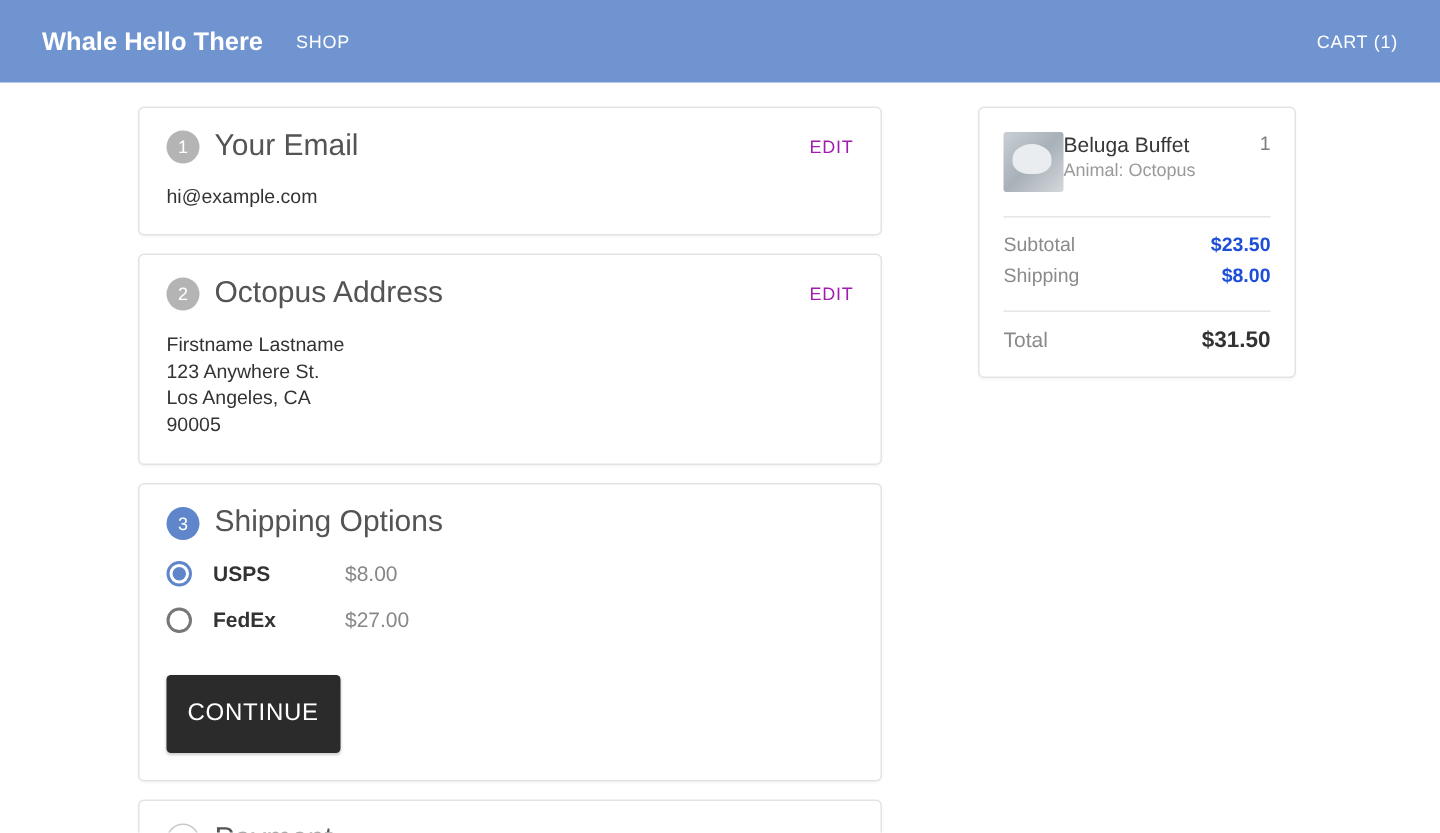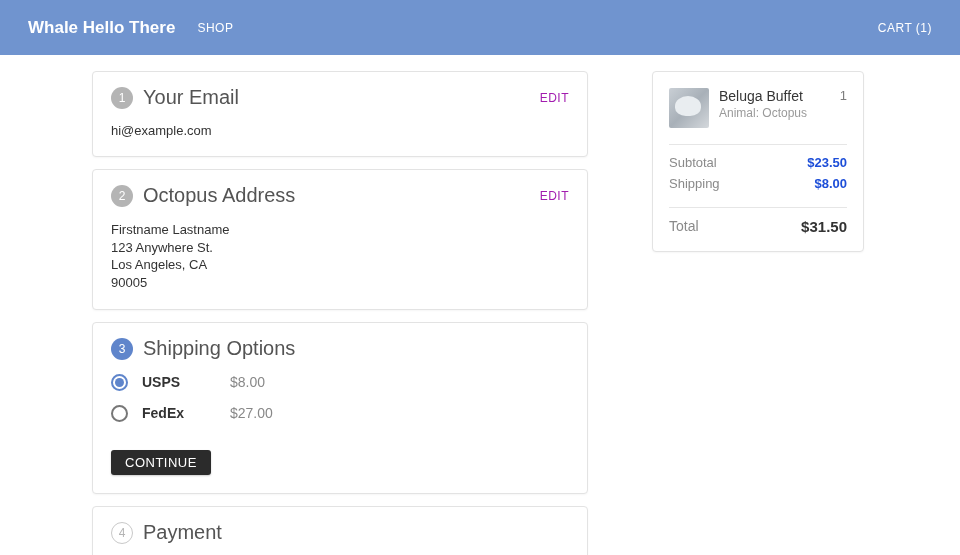--- a/index.html
+++ b/index.html
@@ -26,24 +26,24 @@
 .email-value { margin-top: 14px; font-size: 13px; color: #333; }
 .addr { margin-top: 14px; font-size: 13px; color: #333; line-height: 1.35; }
 
 .option-row { display: flex; margin-top: 14px; cursor: pointer; }
 .radio { width: 17px; height: 17px; border-radius: 50%; border: 2px solid #777; margin-right: 14px; display: flex; align-items: center; justify-content: center; }
 .radio.selected { border-color: #5f85cb; }
 .radio.selected::after { content: ""; width: 9px; height: 9px; border-radius: 50%; background: #5f85cb; }
 .opt-name { width: 88px; font-size: 14px; font-weight: 600; color: #333; }
 .opt-price { font-size: 14px; color: #888; }
 
-.continue-btn { margin-top: 28px; background: #2b2b2b; color: #fff; border: none; padding: 5px 14px; font-size: 13px; letter-spacing: 0.5px; border-radius: 3px; cursor: pointer; box-shadow: 0 1px 2px rgba(0,0,0,0.2); }
+.continue-btn { margin-top: 28px; background: #2b2b2b; color: #fff; border: none; padding: 17px 14px; font-size: 16px; letter-spacing: 0.5px; border-radius: 3px; cursor: pointer; box-shadow: 0 1px 2px rgba(0,0,0,0.2); }
 
 .sidecard { border: 1px solid #e3e3e3; border-radius: 4px; box-shadow: 0 1px 2px rgba(0,0,0,0.04); padding: 16px; background: #fff; }
-.prod-row { display: flex; gap: 10px; }
+.prod-row { display: flex; }
 .thumb { width: 40px; height: 40px; background: linear-gradient(135deg,#c9cfd5 0%,#a8b0b8 50%,#d4d8dc 100%); border-radius: 2px; position:relative; overflow:hidden;}
 .thumb::after{content:"";position:absolute;left:6px;top:8px;width:26px;height:20px;background:#e9edf0;border-radius:60% 60% 50% 50%;}
 .prod-info { flex: 1; }
 .prod-name { font-size: 14px; color: #363636; }
 .prod-sub { font-size: 12px; color: #9a9a9a; margin-top: 2px; }
 .prod-qty { font-size: 13px; color: #7d7d7d; }
 .divider { border: none; border-top: 1px solid #e6e6e6; margin: 16px 0 10px 0; }
 .sum-row { display: flex; justify-content: space-between; font-size: 13px; color: #8a8a8a; margin-bottom: 6px; }
 .sum-row .val { color: #1d4ed8; font-weight: 600; }
 .total-row { display: flex; justify-content: space-between; font-size: 14px; color: #8a8a8a; margin-top: 4px; }

